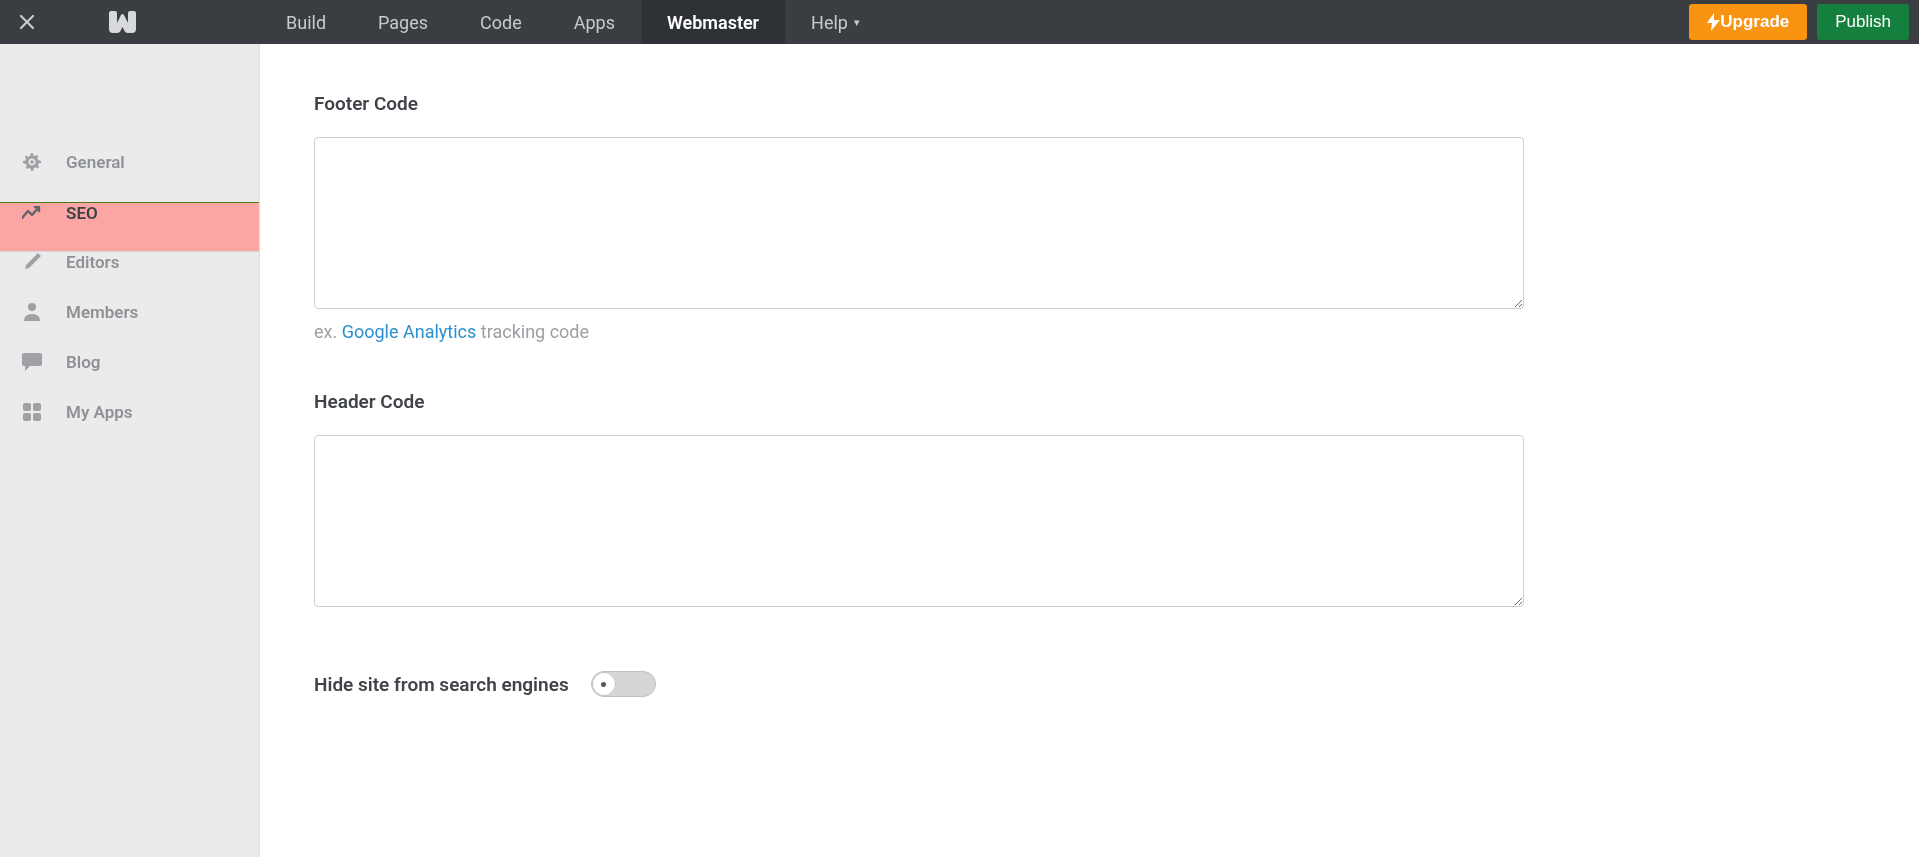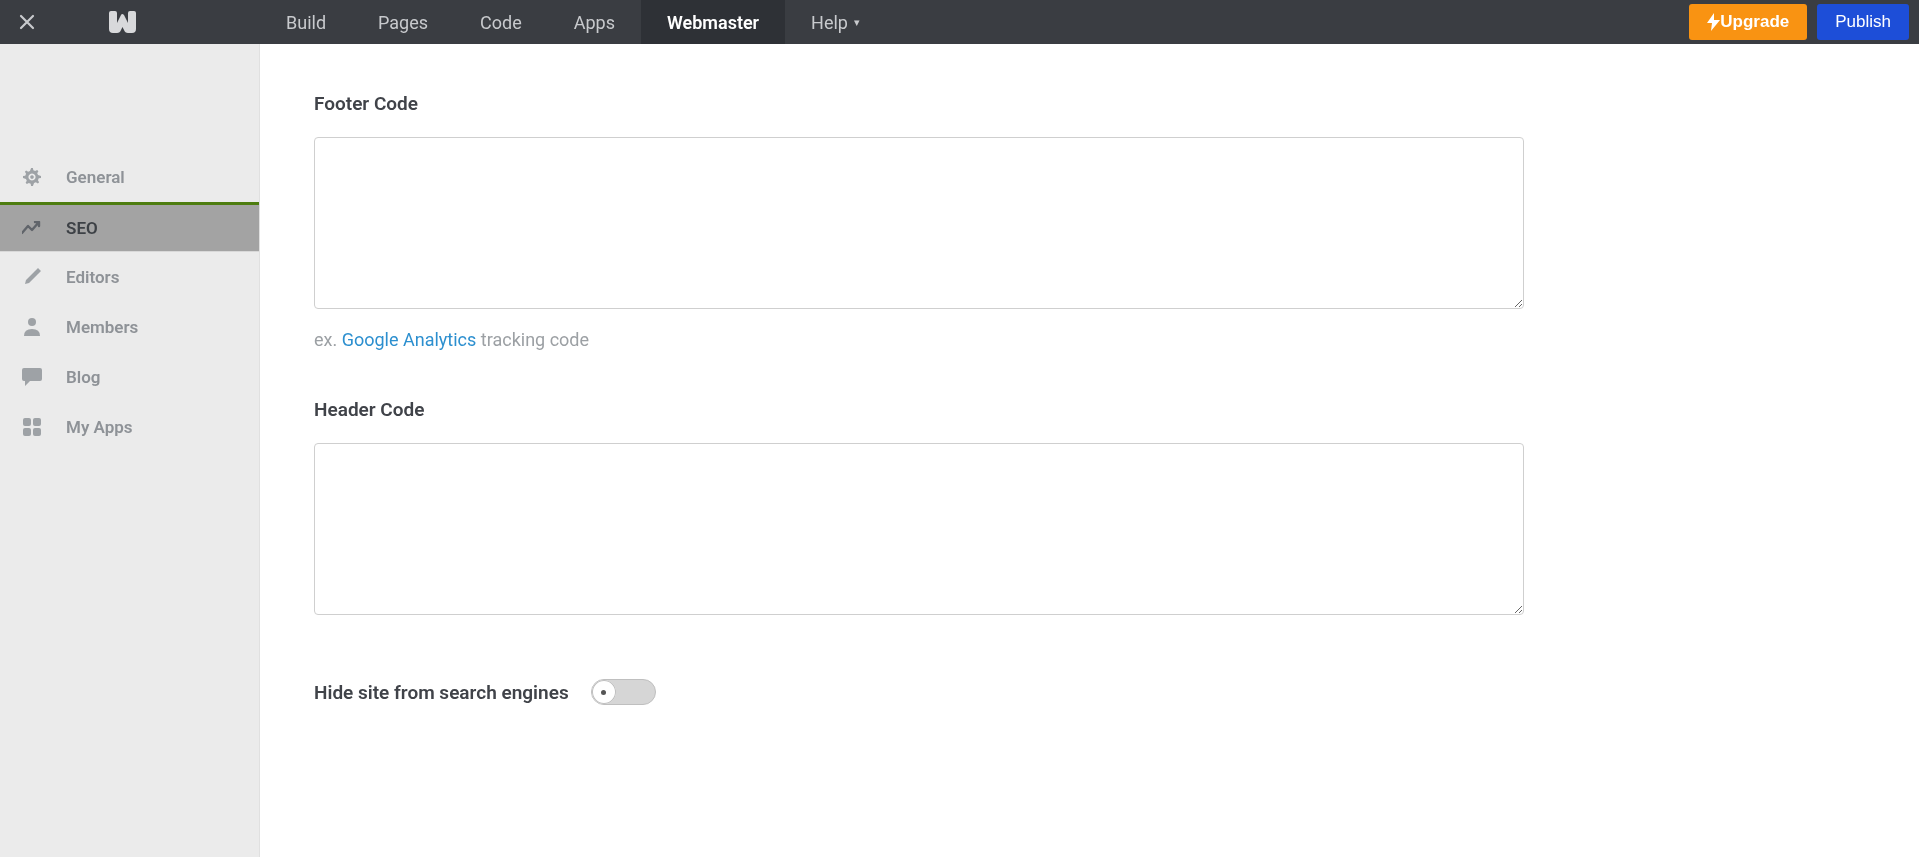--- a/index.html
+++ b/index.html
@@ -73,49 +73,49 @@
     height: 36px;
     padding: 0 18px;
     font-size: 17px;
     border-radius: 3px;
     cursor: pointer;
     display: inline-flex;
     align-items: center;
     gap: 0;
   }
   .btn.upgrade { background: #f99312; font-weight: 600; }
-  .btn.publish { background: #1d4ed8; font-weight: 500; }
+  .btn.publish { background: #15803d; font-weight: 500; }
 
   
   .content-wrap {
     display: flex;
     height: calc(100% - 52px);
   }
   .sidebar {
     width: 260px;
     background: #ebebeb;
     border-right: 1px solid #e0e0e0;
     padding-top: 108px;
     flex-shrink: 0;
   }
   .sidebar-item {
     display: flex;
-    align-items: center;
+    align-items: flex-start;
     height: 50px;
     padding-left: 22px;
     gap: 24px;
     color: #8e9297;
     font-size: 17px;
     font-weight: 600;
     cursor: pointer;
   }
   .sidebar-item.active {
-    background: #a3a3a3;
+    background: #fca5a5;
     color: #3d4146;
-    border-top: 3px solid #4d7c0f;
+    border-top: 1px solid #4d7c0f;
     border-bottom: 1px solid #d8d8d8;
   }
   .sidebar-item .icon-slot {
     width: 20px;
     height: 20px;
     display: flex;
     align-items: center;
     justify-content: center;
   }
   .sidebar-item .icon-slot svg { fill: #9ea2a6; }
@@ -140,21 +140,21 @@
     height: 172px;
     border: 1px solid #cfcfcf;
     border-radius: 4px;
     resize: both;
     font-family: Menlo, Consolas, monospace;
     font-size: 14px;
     padding: 8px;
     outline: none;
   }
   .hint {
-    margin-top: 16px;
+    margin-top: 8px;
     font-size: 18px;
     color: #9ca0a4;
   }
   .hint .link { color: #2c8fcf; cursor: pointer; }
 
   .toggle-row {
     margin-top: 60px;
     display: flex;
     align-items: center;
     gap: 22px;

